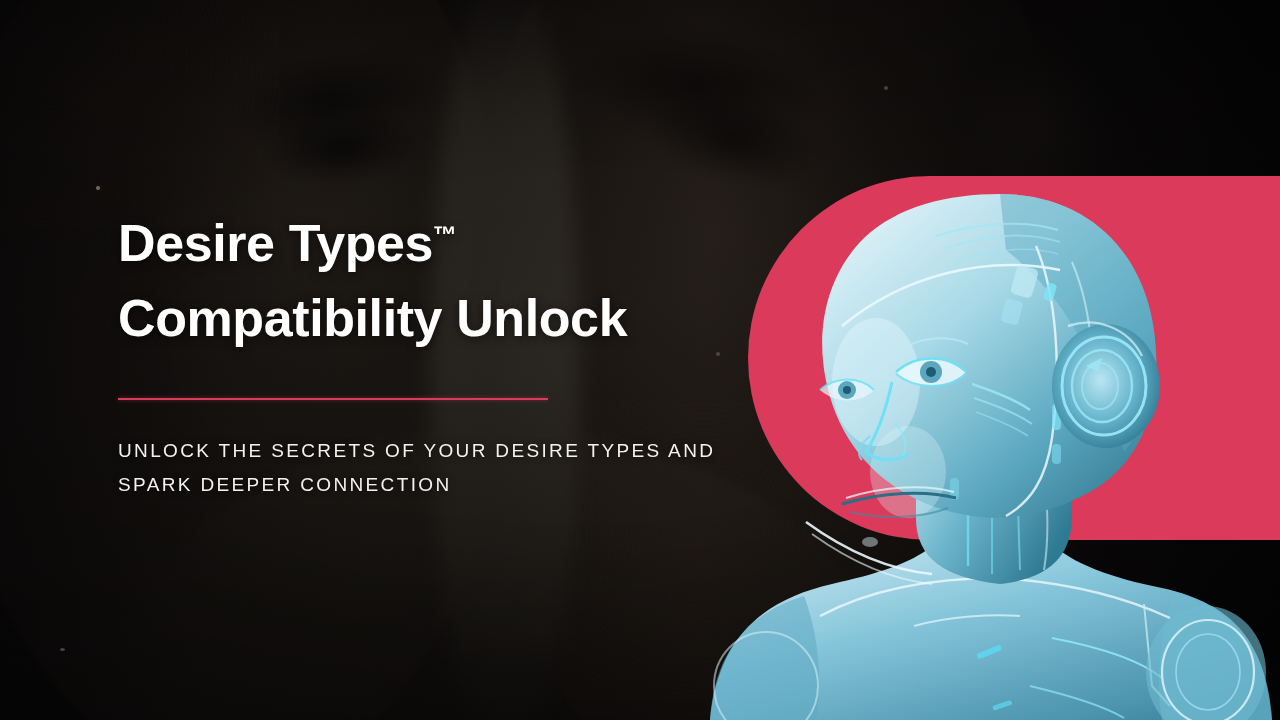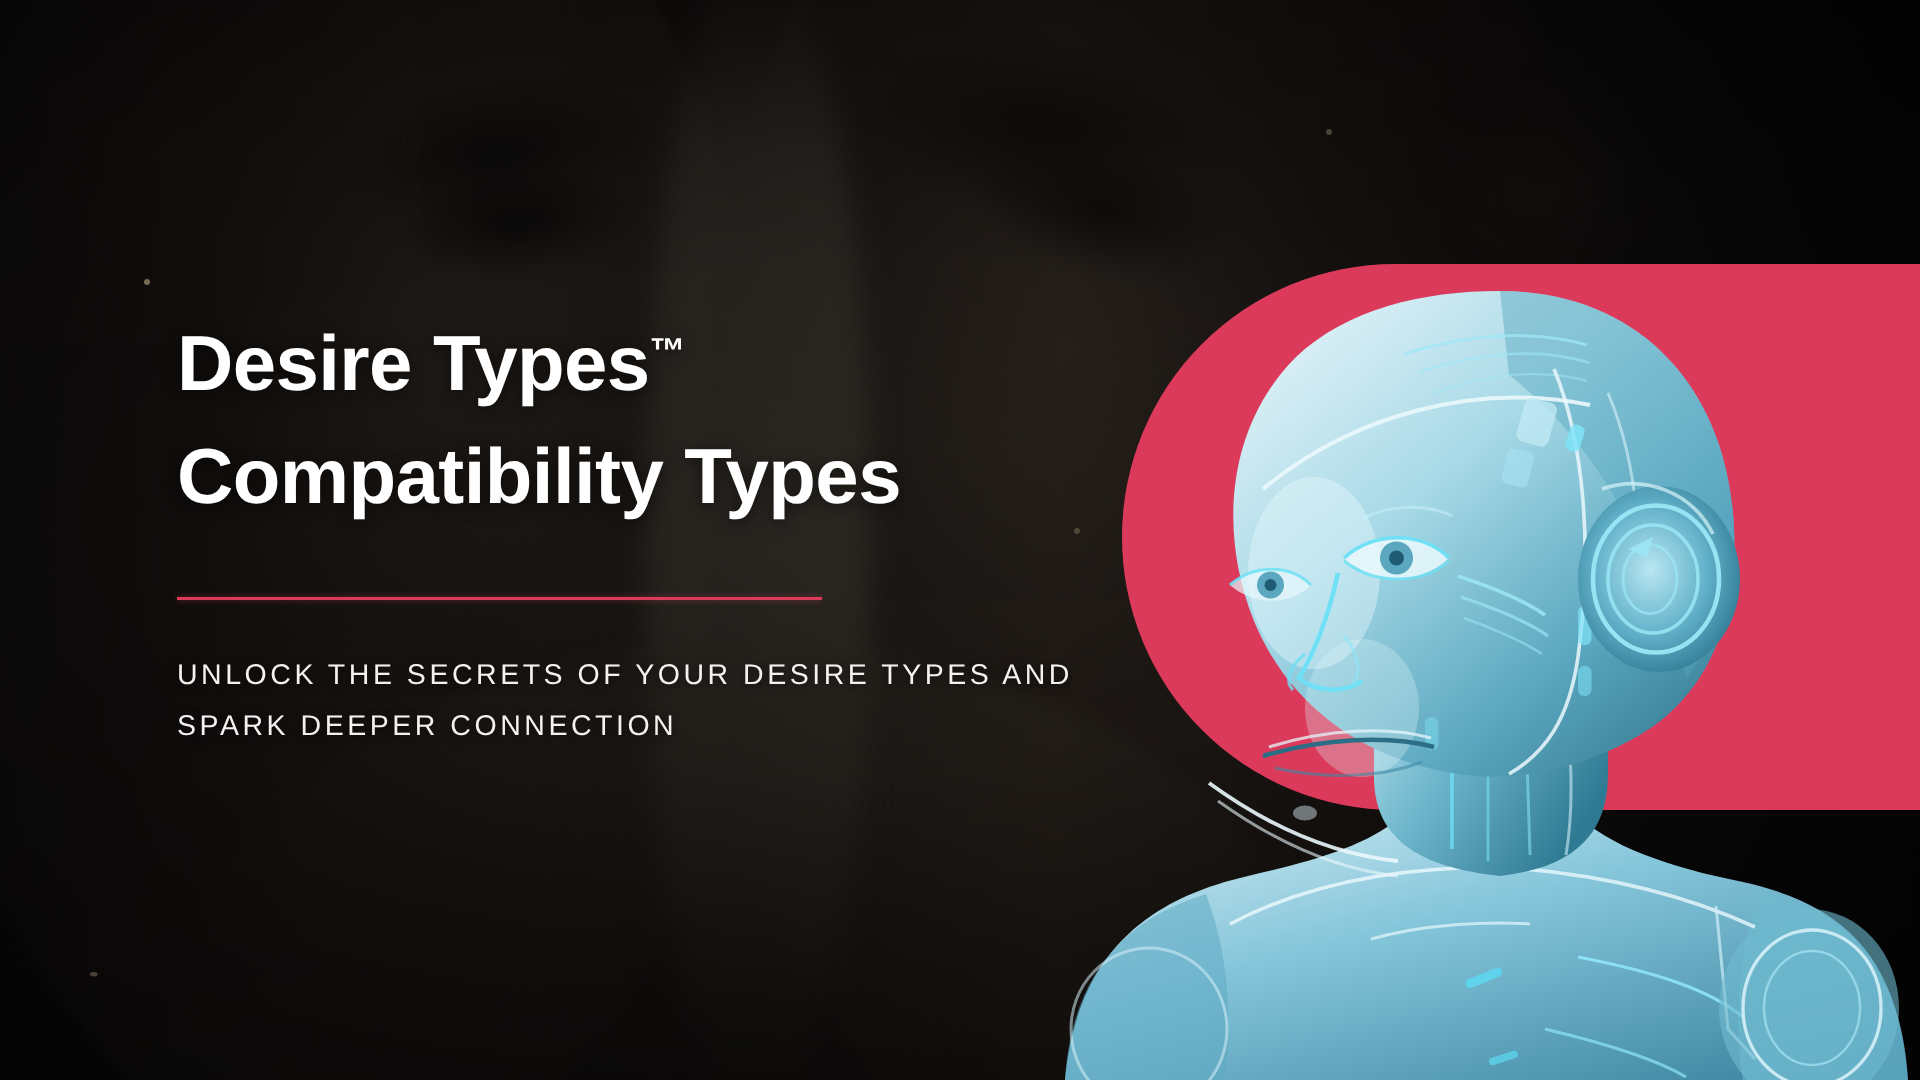--- a/index.html
+++ b/index.html
@@ -315,19 +315,19 @@
       <path d="M146 312 C 184 300, 226 298, 254 306" stroke="#E6F7FC" stroke-width="2" fill="none" opacity=".75"></path>
       <path d="M150 326 C 186 334, 222 332, 248 322" stroke="#3E8AA4" stroke-width="2" fill="none" opacity=".6"></path>
 
       <ellipse cx="170" cy="356" rx="8" ry="5" fill="#DFF4FA" opacity=".45"></ellipse>
     </svg>
   </div>
 
   <div class="copy">
     <h1 class="title">
       <span>Desire Types</span><span class="tm">™</span><br>
-      <span>Compatibility Types</span>
+      <span>Compatibility Unlock</span>
     </h1>
     <div class="rule"></div>
     <p class="subtitle">Unlock the secrets of your Desire Types and spark deeper connection</p>
   </div>
 
 </div>
 
 </body></html>

